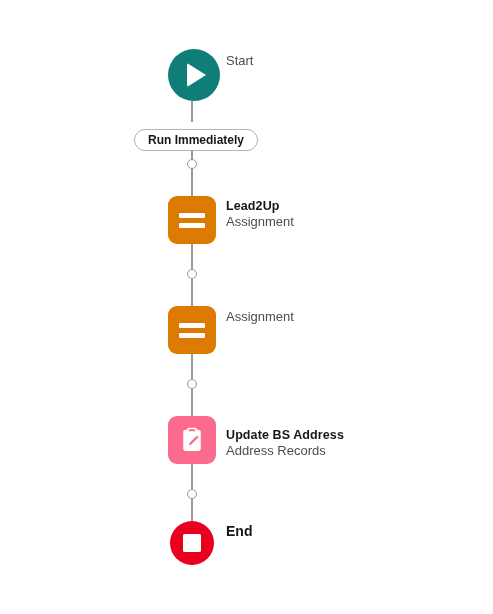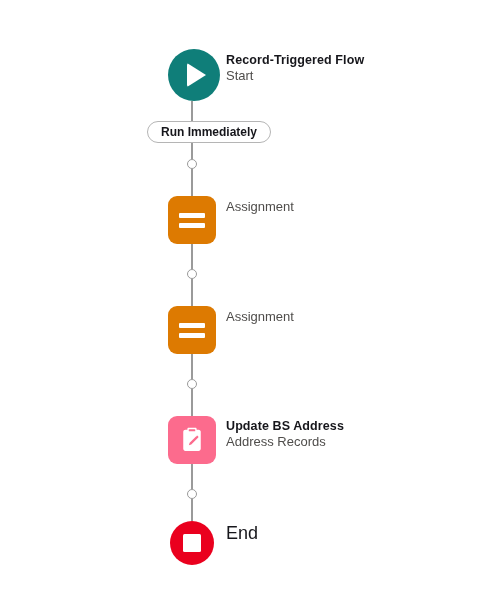--- a/index.html
+++ b/index.html
@@ -92,35 +92,36 @@
     margin-left: 5px;
     border-top: 12px solid transparent;
     border-bottom: 12px solid transparent;
     border-left: 19px solid #ffffff;
     border-radius: 2px;
   }
 
   
   .run-pill {
     position: absolute;
-    left: 147px;
+    left: 134px;
     height: 22px;
     padding: 0 13px;
     border: 1.3px solid #b5b5b5;
     border-radius: 14px;
     background: #ffffff;
     display: flex;
     align-items: center;
     justify-content: center;
     box-sizing: border-box;
     font-size: 12px;
     font-weight: bold;
     color: #16161b;
     white-space: nowrap;
     z-index: 3;
+    margin-top: 8px;
   }
 
   
   .el-square {
     width: 48px;
     height: 48px;
     border-radius: 9px;
     display: flex;
     align-items: center;
     justify-content: center;
@@ -155,22 +156,22 @@
   .end-square {
     width: 18px;
     height: 18px;
     background: #ffffff;
     border-radius: 1.5px;
   }
 
   .end-label {
     position: absolute;
     left: 226px;
-    font-size: 18px;
-    font-weight: normal;
+    font-size: 14px;
+    font-weight: bold;
     color: #16161b;
     white-space: nowrap;
   }
 </style>
 </head>
 <body>
 
 <div id="flow-canvas">
 
   <div class="spine" style="top:101px;height:21px;"></div>
@@ -186,39 +187,39 @@
   <div class="spine" style="top:464px;height:25px;"></div>
   <div class="spine" style="top:499px;height:22px;"></div>
 
   <div class="node-row" style="top:49px;">
     <div class="node-shape">
       <div class="start-circle">
         <span class="play-tri"></span>
       </div>
     </div>
     <div class="node-label" style="top:4px;">
-      <div class="node-title">Record-Triggered Flow</div>
       <div class="node-subtitle">Start</div>
     </div>
   </div>
 
   <div class="run-pill" style="top:121px;">Run Immediately</div>
 
   <div class="connector-dot" style="top:159px;"></div>
 
   <div class="node-row" style="top:196px;">
     <div class="node-shape">
       <div class="el-square el-assignment">
         <span class="bars">
             <span></span>
             <span></span>
           </span>
       </div>
     </div>
     <div class="node-label" style="top:3px;">
+      <div class="node-title">Lead2Up</div>
       <div class="node-subtitle">Assignment</div>
     </div>
   </div>
 
   <div class="connector-dot" style="top:269px;"></div>
 
   <div class="node-row" style="top:306px;">
     <div class="node-shape">
       <div class="el-square el-assignment">
         <span class="bars">
@@ -237,21 +238,21 @@
   <div class="node-row" style="top:416px;">
     <div class="node-shape">
       <div class="el-square el-update">
         <svg width="30" height="30" viewBox="0 0 24 24">
           <path d="M9.2 2.2h5.6c.5 0 .9.4.9.9v.6h1.6c1 0 1.7.8 1.7 1.7v13.6c0 1-.8 1.7-1.7 1.7H6.7c-1 0-1.7-.8-1.7-1.7V5.4c0-1 .8-1.7 1.7-1.7h1.6v-.6c0-.5.4-.9.9-.9z" fill="#ffffff"></path>
           <path d="M9.9 3.3h4.2c.3 0 .5.2.5.5v.7c0 .3-.2.5-.5.5H9.9c-.3 0-.5-.2-.5-.5v-.7c0-.3.2-.5.5-.5z" fill="#fc6b8d"></path>
           <path d="M15.9 8.1l1.1 1.1c.2.2.2.5 0 .7l-5.6 5.6-1.9.6.6-1.9 5.1-5.1c.2-.2.5-.2.7 0z" fill="#fc6b8d"></path>
         </svg>
       </div>
     </div>
-    <div class="node-label" style="top:3px;">
+    <div class="node-label" style="top:12px;">
       <div class="node-title">Update BS Address</div>
       <div class="node-subtitle">Address Records</div>
     </div>
   </div>
 
   <div class="connector-dot" style="top:489px;"></div>
 
   <div class="node-row" style="top:521px;">
     <div class="node-shape" style="left:170px;">
       <div class="end-circle">

